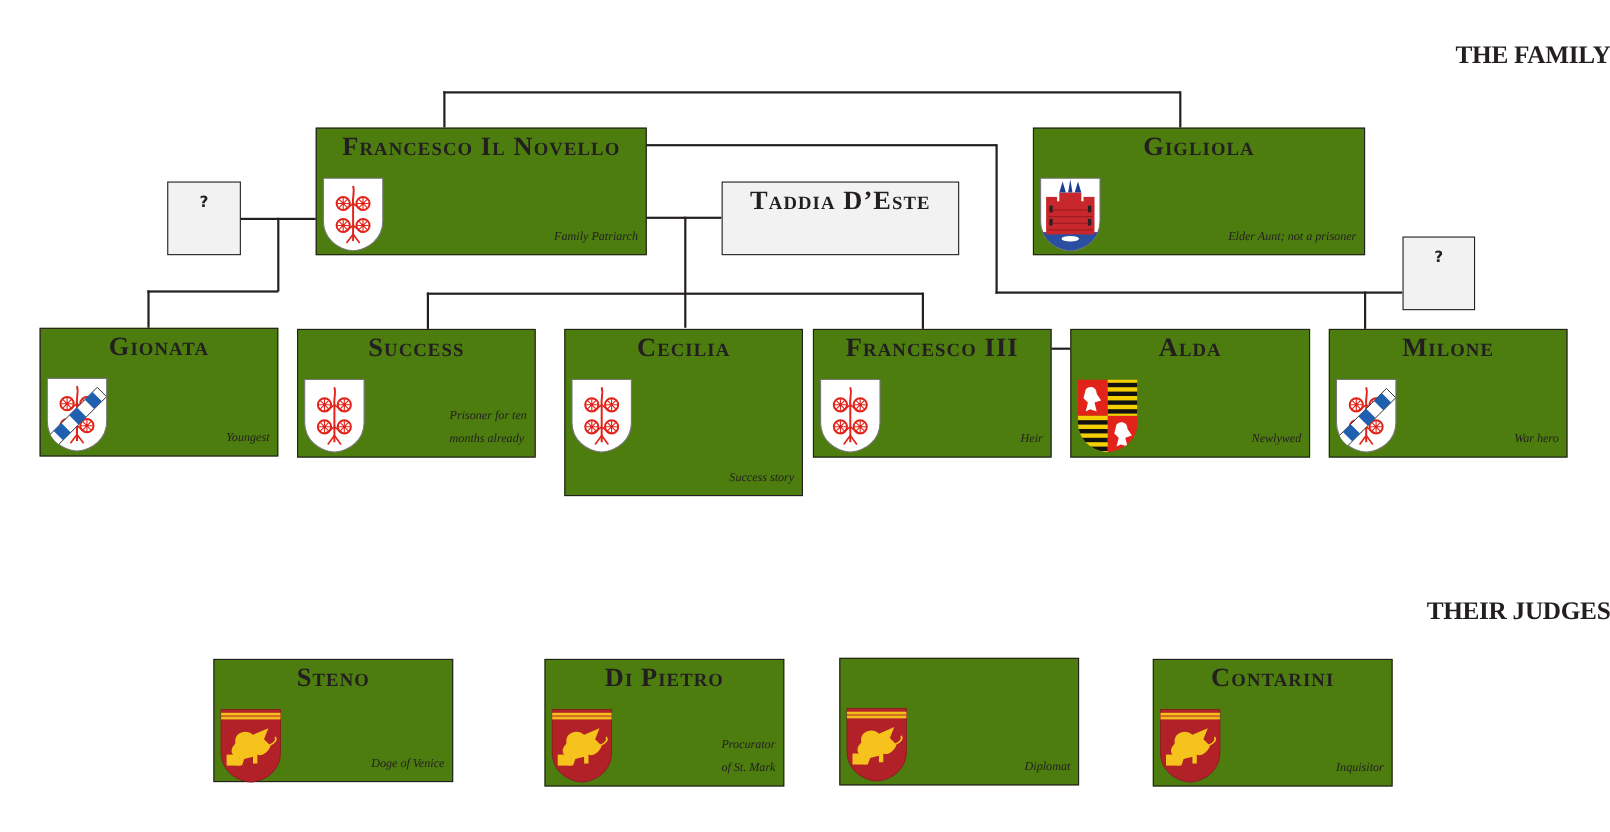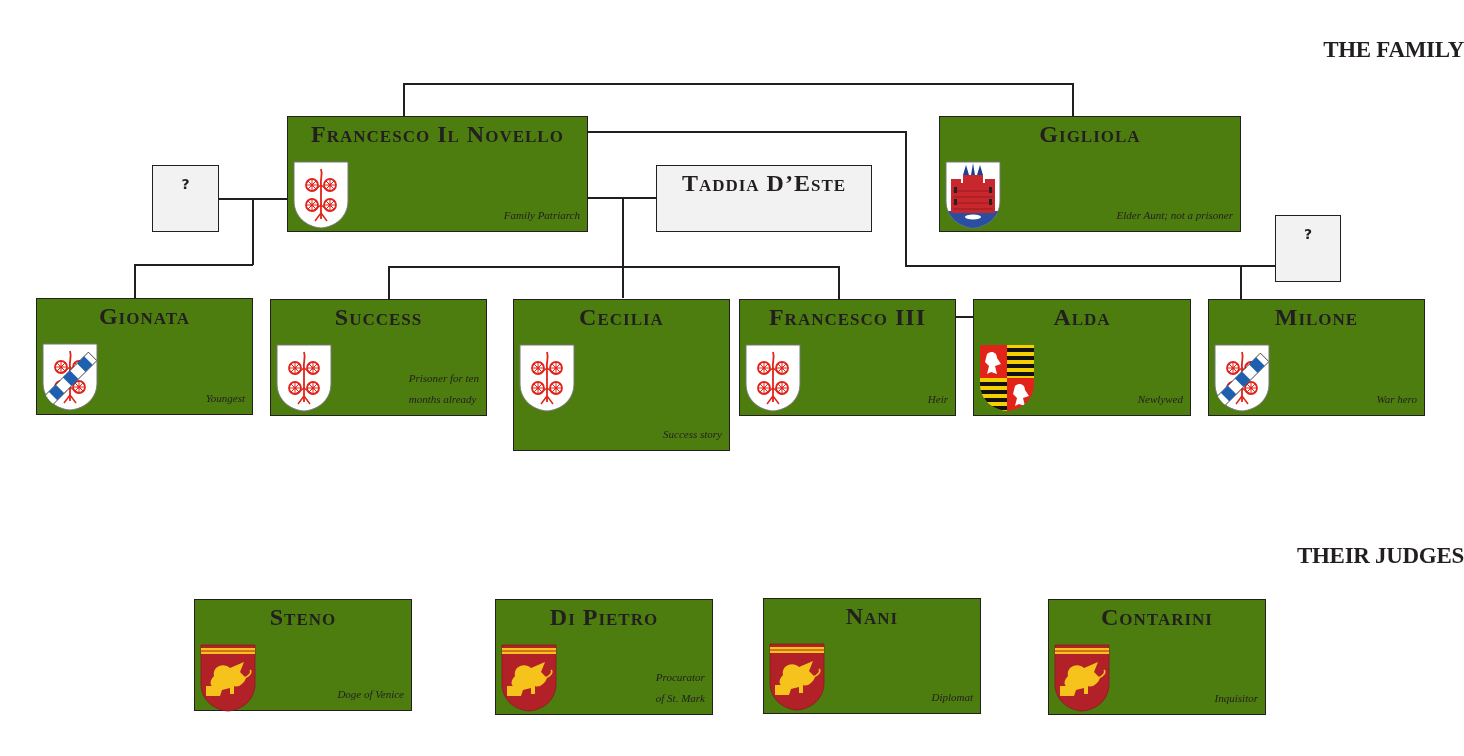--- a/index.html
+++ b/index.html
@@ -228,21 +228,20 @@
   <svg class="shield" viewBox="0 0 56 68">
       <use href="#venice"></use>
     </svg>
   <div class="note">
     <div>Procurator</div>
     <div>of St. Mark</div>
   </div>
 </div>
 
 <div class="box" style="left:763px; top:598px; width:218px; height:116px;">
-  <div class="name">Nani</div>
   <svg class="shield" viewBox="0 0 56 68">
       <use href="#venice"></use>
     </svg>
   <div class="note">Diplomat</div>
 </div>
 
 <div class="box" style="left:1048px; top:599px; width:218px; height:116px;">
   <div class="name">Contarini</div>
   <svg class="shield" viewBox="0 0 56 68">
       <use href="#venice"></use>

